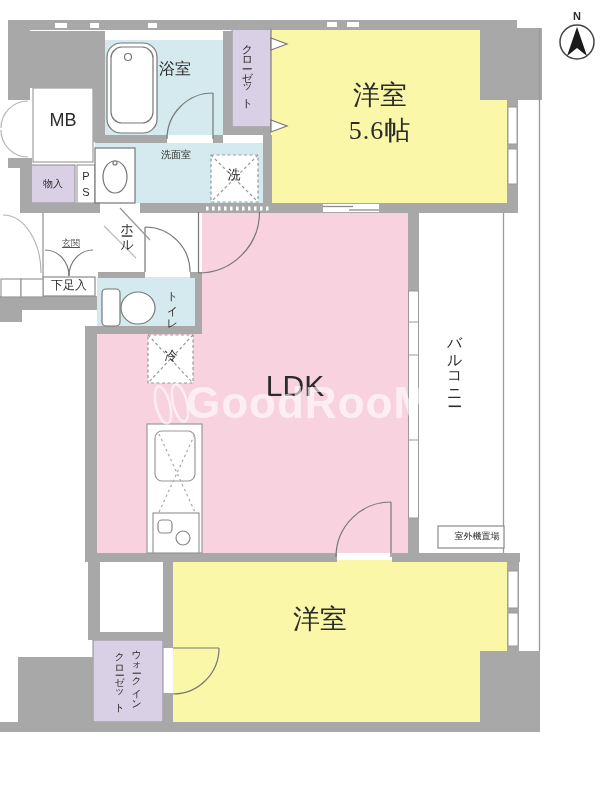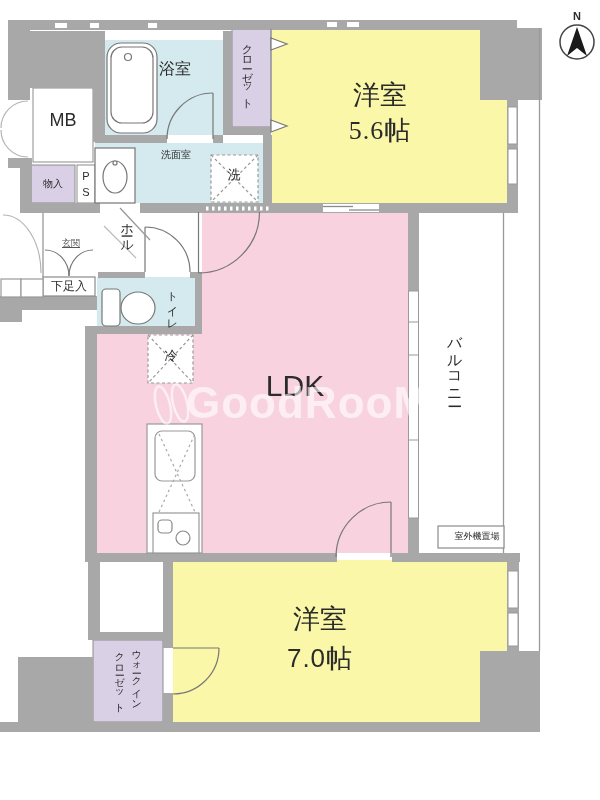--- a/index.html
+++ b/index.html
@@ -168,28 +168,27 @@
       <path d="M577,27 L567,56 L577,48 L587,56 Z" fill="#1a1a1a"></path>
     </g>
   </svg>
 
   <div class="lbl ctr room-name" style="left:322px;top:80px;width:116px;">洋室</div>
   <div class="lbl ctr big" style="left:322px;top:116px;width:116px;font-size:26px;font-family:Liberation Serif, serif;">5.6帖</div>
 
   <div class="lbl ctr" style="left:245px;top:369px;width:100px;font-size:30px;">LDK</div>
 
   <div class="lbl ctr room-name" style="left:268px;top:604px;width:104px;">洋室</div>
-  <div class="lbl ctr big" style="left:268px;top:644px;width:104px;font-size:26px;">7.0帖</div>
 
   <div class="lbl ctr" style="left:142px;top:60px;width:66px;font-size:16px;">浴室</div>
   <div class="lbl ctr" style="left:138px;top:149px;width:76px;font-size:10px;">洗面室</div>
   <div class="lbl vtext" style="left:166px;top:284px;font-size:11px;height:48px;">トイレ</div>
   <div class="lbl vtext" style="left:119px;top:214px;font-size:13px;height:60px;">ホール</div>
   <div class="lbl ctr" style="left:54px;top:238px;width:34px;font-size:9px;color:#555;text-decoration:underline;">玄関</div>
-  <div class="lbl ctr" style="left:43px;top:280px;width:52px;font-size:12px;">下足入</div>
+  <div class="lbl ctr" style="left:43px;top:280px;width:52px;font-size:12px;font-family:Liberation Mono, monospace;">下足入</div>
   <div class="lbl ctr" style="left:34px;top:178px;width:38px;font-size:10px;text-align:center;">物入</div>
   <div class="lbl ctr" style="left:40px;top:110px;width:46px;font-size:18px;">MB</div>
   <div class="lbl ctr" style="left:78px;top:169px;width:16px;font-size:11px;line-height:1.45;">P
 S</div>
   <div class="lbl ctr" style="left:156px;top:349px;width:30px;font-size:13px;">冷</div>
   <div class="lbl ctr" style="left:220px;top:168px;width:28px;font-size:13px;">洗</div>
   <div class="lbl vtext" style="left:241px;top:36px;font-size:11px;height:92px;">クローゼット</div>
   <div class="lbl vtext" style="left:446px;top:326px;font-size:15px;height:110px;">バルコニー</div>
   <div class="lbl ctr" style="left:438px;top:531px;width:78px;font-size:9px;">室外機置場</div>
   <div class="lbl vtext" style="left:131px;top:643px;font-size:10px;height:78px;">ウォークイン</div>

